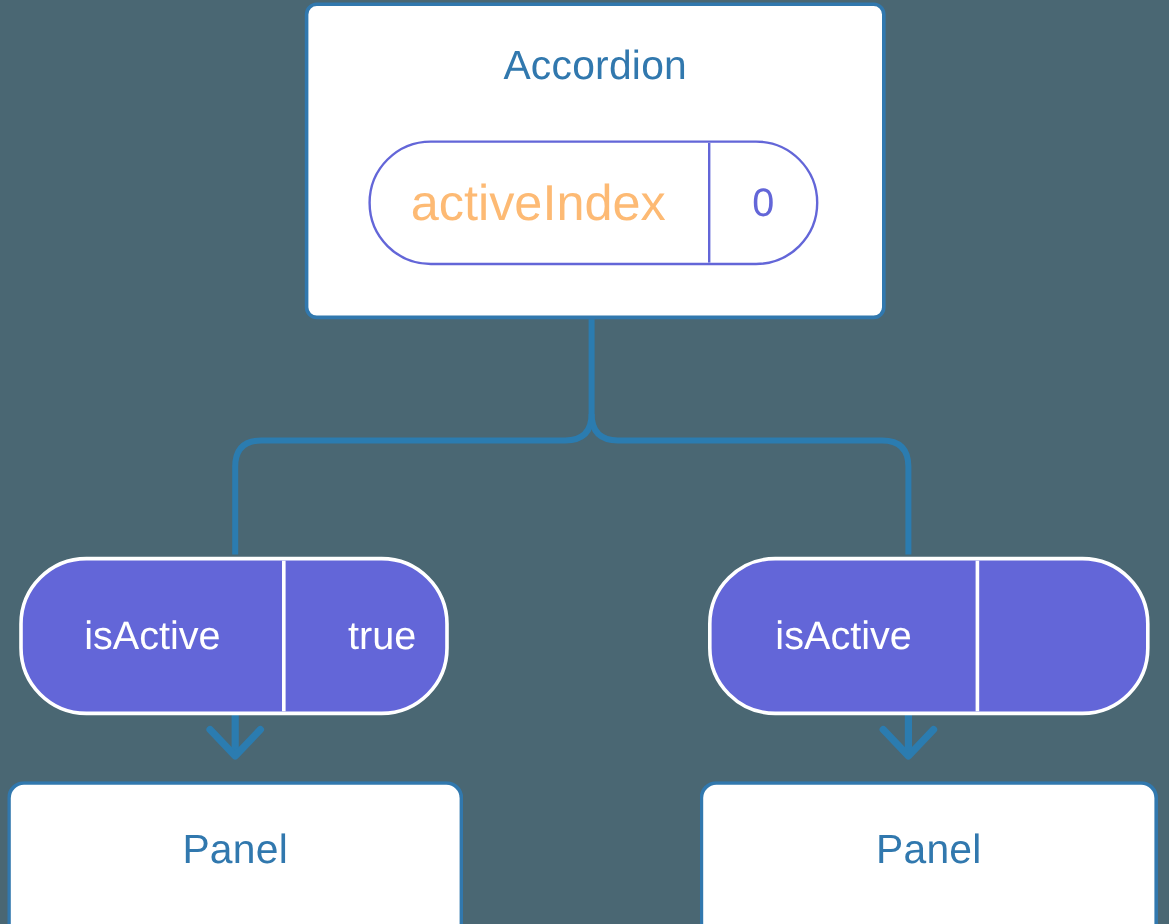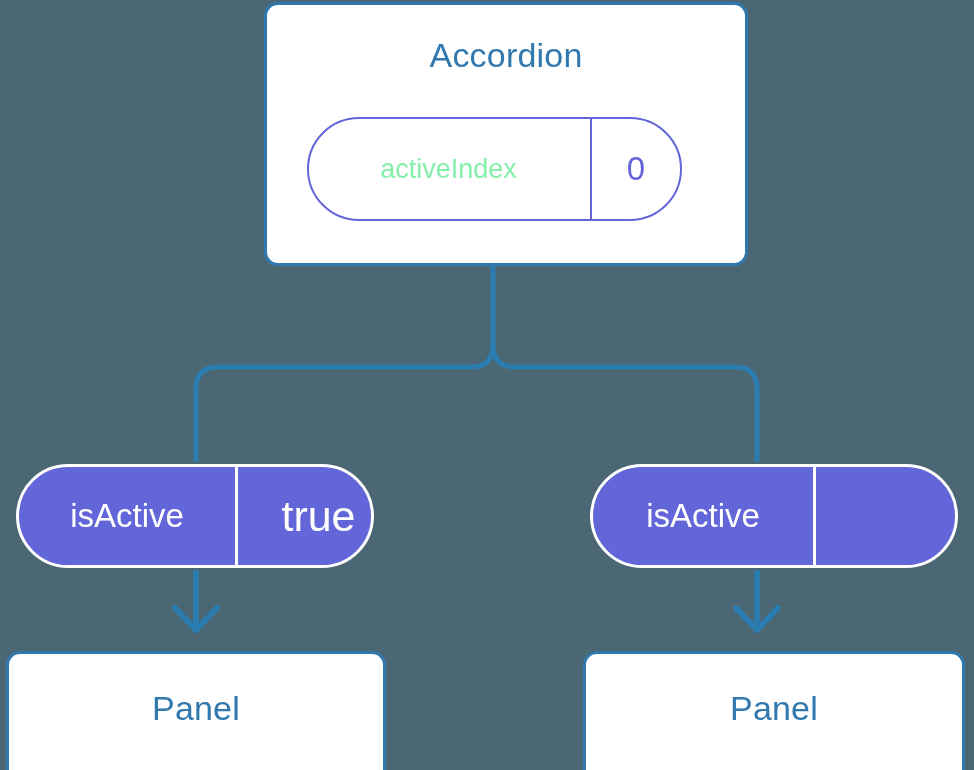--- a/index.html
+++ b/index.html
@@ -32,26 +32,27 @@
     position: absolute;
     box-sizing: border-box;
     background: #ffffff;
     border: 3px solid #3178ae;
     border-radius: 14px;
     display: flex;
     flex-direction: column;
     align-items: center;
   }
   #accordion-card {
-    left: 264px;
+    left: 254px;
     top: 2px;
     width: 484px;
     height: 264px;
     justify-content: flex-start;
     padding-top: 30px;
+    border-radius: 10px;
   }
   .component-title {
     color: #3178ae;
     font-size: 34px;
     line-height: 40px;
     letter-spacing: 0.2px;
     white-space: nowrap;
   }
 
   
@@ -75,48 +76,48 @@
     top: 117px;
     width: 375px;
     height: 104px;
     border: 2px solid #6366d8;
     border-radius: 52px;
     background: transparent;
   }
   #state-pill .pill-key {
     width: 283px;
     border-right: 2px solid #6366d8;
-    color: #86efac;
-    font-size: 27px;
+    color: #fdba74;
+    font-size: 42px;
     padding-right: 2px;
   }
   #state-pill .pill-val {
     flex: 1;
     color: #6366d8;
     font-size: 33px;
   }
 
   
   .prop-pill {
     position: absolute;
-    height: 104px;
+    height: 132px;
     border: 3px solid #ffffff;
     border-radius: 56px;
     background: #6366d8;
     box-sizing: border-box;
     gap: 28px;
   }
   .prop-pill .pill-key {
     color: #ffffff;
     font-size: 33px;
     border-right: 3px solid #ffffff;
   }
   .prop-pill .pill-val {
     color: #ffffff;
-    font-size: 43px;
+    font-size: 33px;
     flex: 1;
   }
   #prop-pill-left {
     left: 16px;
     top: 464px;
     width: 358px;
   }
   #prop-pill-left .pill-key { width: 219px; }
   #prop-pill-right {
     left: 590px;

